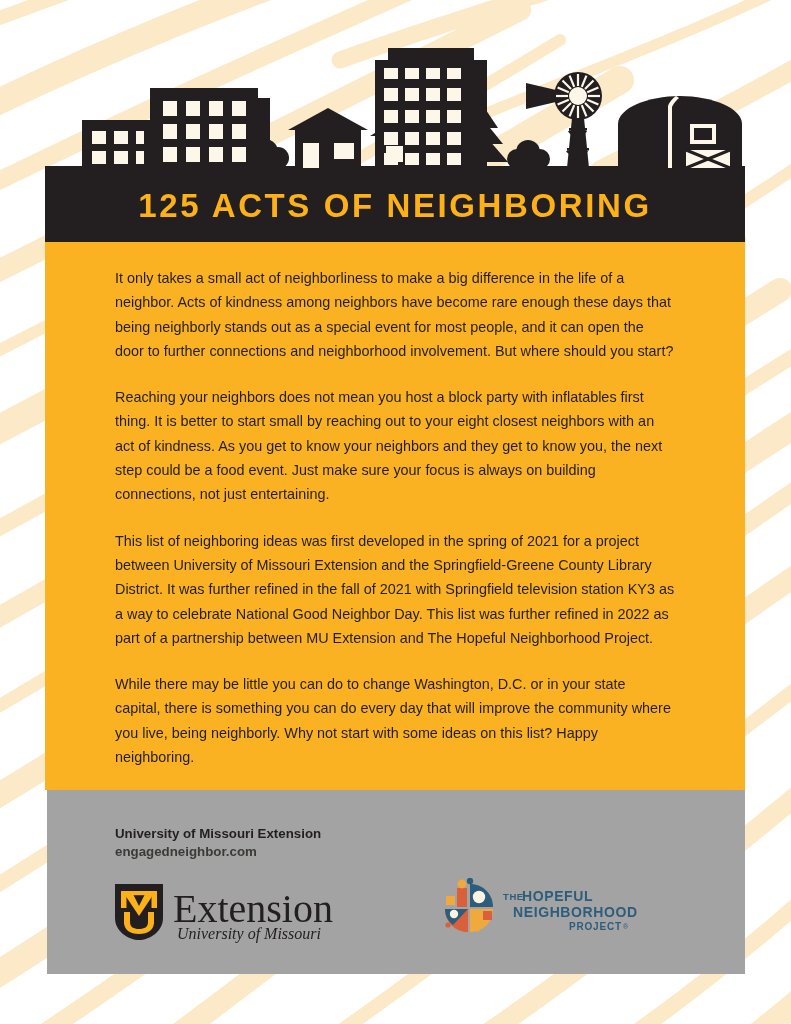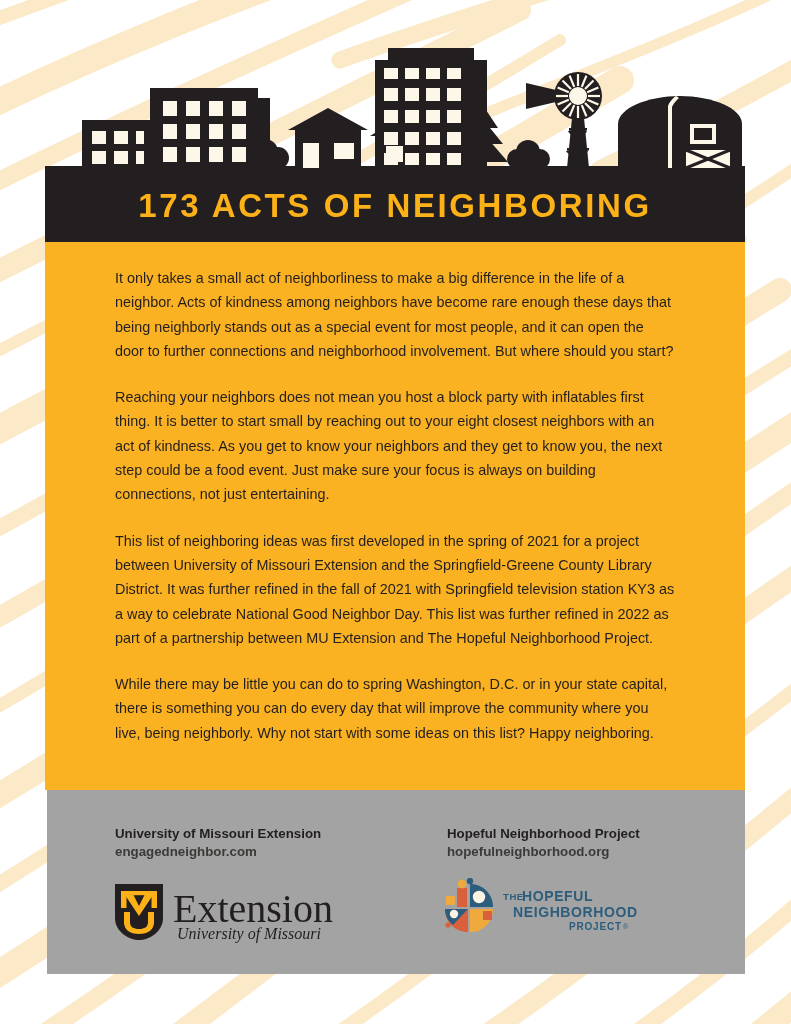--- a/index.html
+++ b/index.html
@@ -274,41 +274,37 @@
       <rect x="694" y="128" width="18" height="12" fill="#231f20"></rect>
       <rect x="686" y="150" width="44" height="18"></rect>
       <g stroke="#231f20" stroke-width="3">
         <line x1="686" y1="150" x2="730" y2="168"></line>
         <line x1="730" y1="150" x2="686" y2="168"></line>
       </g>
     </g>
   </svg>
 
   <div id="title-bar">
-    <div id="title-text">173 ACTS OF NEIGHBORING</div>
+    <div id="title-text">125 ACTS OF NEIGHBORING</div>
   </div>
 
   <div id="body-panel">
     <p class="para">It only takes a small act of neighborliness to make a big difference in the life of a neighbor. Acts of kindness among neighbors have become rare enough these days that being neighborly stands out as a special event for most people, and it can open the door to further connections and neighborhood involvement. But where should you start?</p>
     <p class="para">Reaching your neighbors does not mean you host a block party with inflatables first thing. It is better to start small by reaching out to your eight closest neighbors with an act of kindness. As you get to know your neighbors and they get to know you, the next step could be a food event. Just make sure your focus is always on building connections, not just entertaining.</p>
     <p class="para">This list of neighboring ideas was first developed in the spring of 2021 for a project between University of Missouri Extension and the Springfield-Greene County Library District. It was further refined in the fall of 2021 with Springfield television station KY3 as a way to celebrate National Good Neighbor Day. This list was further refined in 2022 as part of a partnership between MU Extension and The Hopeful Neighborhood Project.</p>
-    <p class="para">While there may be little you can do to spring Washington, D.C. or in your state capital, there is something you can do every day that will improve the community where you live, being neighborly. Why not start with some ideas on this list? Happy neighboring.</p>
+    <p class="para">While there may be little you can do to change Washington, D.C. or in your state capital, there is something you can do every day that will improve the community where you live, being neighborly. Why not start with some ideas on this list? Happy neighboring.</p>
   </div>
 
   <div id="footer-panel">
 
     <div class="footer-col" id="footer-col-mu">
       <p class="footer-org">University of Missouri Extension</p>
       <p class="footer-url">engagedneighbor.com</p>
     </div>
 
-    <div class="footer-col" id="footer-col-hnp">
-      <p class="footer-org">Hopeful Neighborhood Project</p>
-      <p class="footer-url">hopefulneighborhood.org</p>
-    </div>
 
     <svg id="mu-logo" width="232" height="62" viewBox="0 0 232 62" aria-hidden="true">
 
       <path d="M4,2 H52 V36 C52,50 38,58 28,58 C18,58 4,50 4,36 Z" fill="#231f20"></path>
 
       <g fill="#fbb117">
         <rect x="10" y="9" width="5.5" height="17"></rect>
         <rect x="40.5" y="9" width="5.5" height="17"></rect>
         <polygon points="14,9 20.5,9 28,24 35.5,9 42,9 42,13 28,34 14,13"></polygon>
         <rect x="10" y="9" width="36" height="4.2"></rect>

